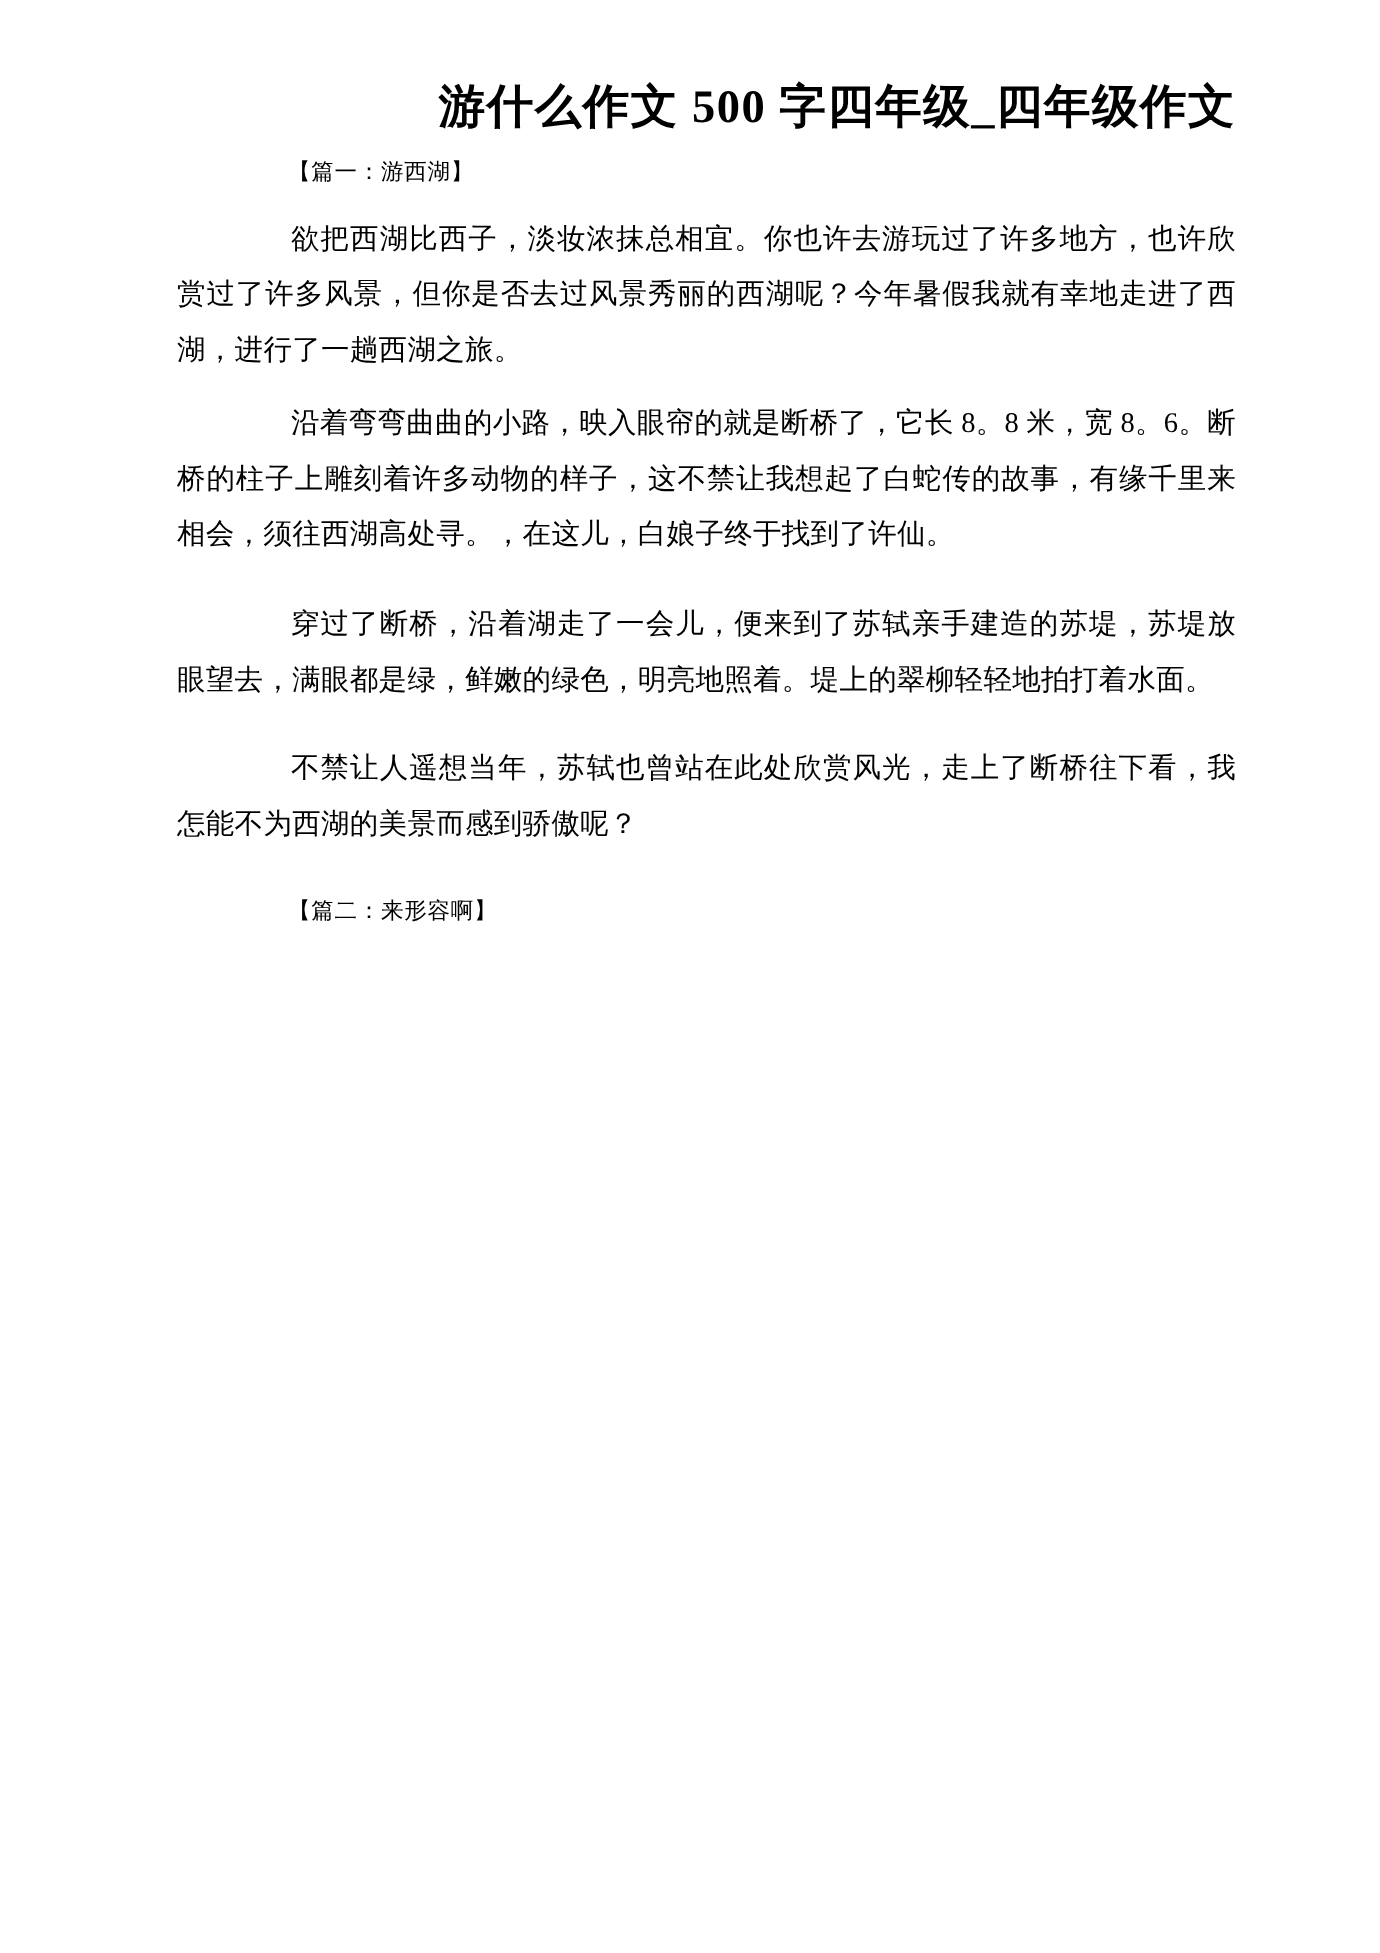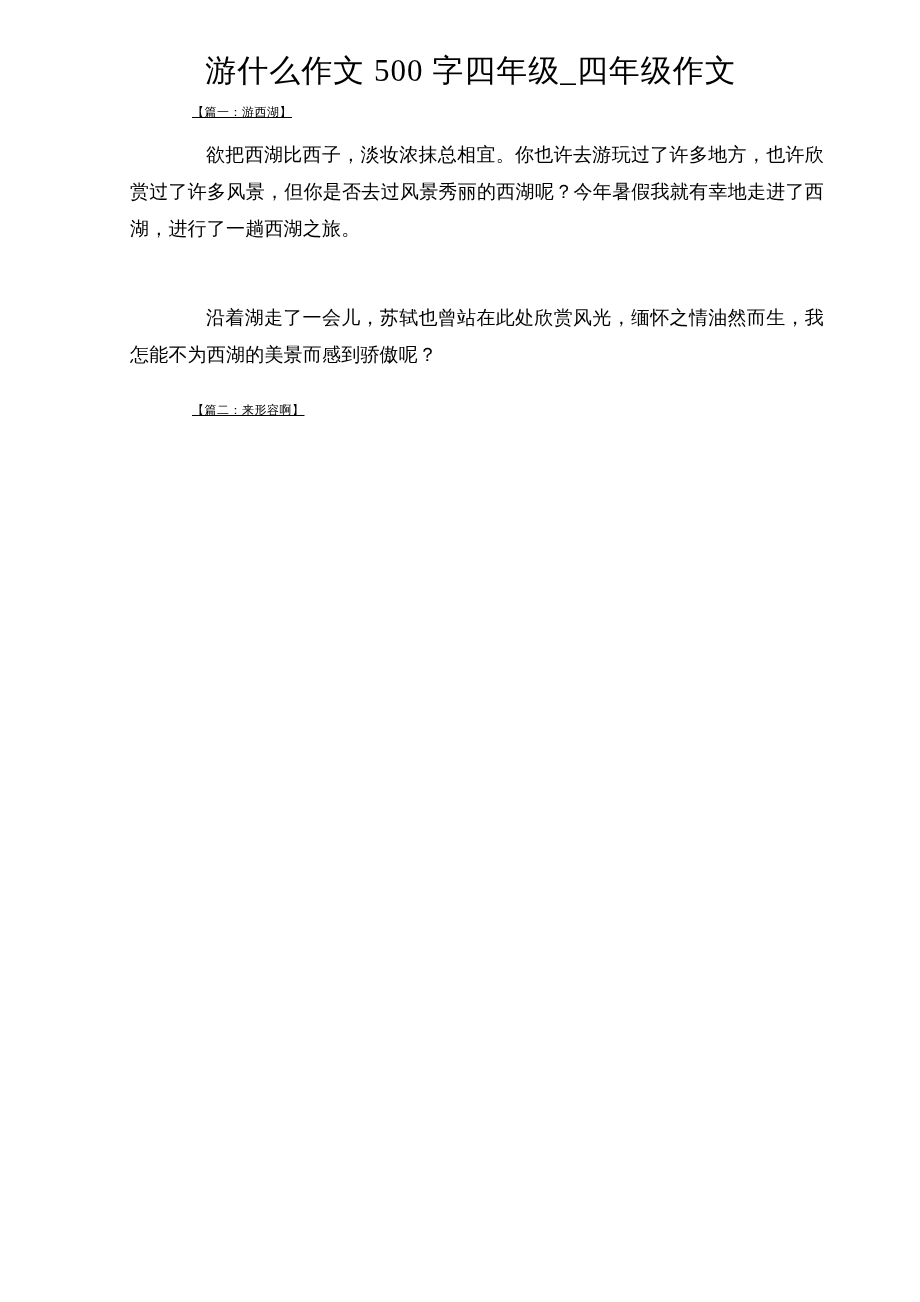--- a/index.html
+++ b/index.html
@@ -17,38 +17,37 @@
   .page {
     position: relative;
     width: 920px;
     height: 1302px;
     box-sizing: border-box;
     padding: 52px 96px 0 118px;
     background: #ffffff;
   }
   .doc-title {
     font-size: 31px;
-    font-weight: normal;
+    font-weight: bold;
     line-height: 1.25;
     letter-spacing: 1px;
     margin: 0 0 6px 0;
-    text-align: center;
+    text-align: right;
   }
   .section-head {
-    font-size: 12px;
+    font-size: 15px;
     line-height: 1.9;
     margin: 10px 0 2px 0;
     padding-left: 74px;
     letter-spacing: 0.5px;
-    text-decoration: underline;
   }
   p.body-par {
     font-size: 19px;
     line-height: 1.95;
-    margin: 0 0 2px 12px;
+    margin: 0 0 2px 0;
     text-align: justify;
     text-justify: inter-ideograph;
     letter-spacing: 0.2px;
   }
   p.body-par.indent {
     text-indent: 76px;
   }
   .spacer-sm { height: 10px; }
   .spacer-md { height: 14px; }
 </style>
@@ -60,31 +59,33 @@
   <h1 class="doc-title">游什么作文 500 字四年级_四年级作文</h1>
 
   <div class="section-head">【篇一：游西湖】</div>
 
   <div class="spacer-sm"></div>
 
   <p class="body-par indent">欲把西湖比西子，淡妆浓抹总相宜。你也许去游玩过了许多地方，也许欣赏过了许多风景，但你是否去过风景秀丽的西湖呢？今年暑假我就有幸地走进了西湖，进行了一趟西湖之旅。</p>
 
   <div class="spacer-sm"></div>
 
+  <p class="body-par indent">沿着弯弯曲曲的小路，映入眼帘的就是断桥了，它长 8。8 米，宽 8。6。断桥的柱子上雕刻着许多动物的样子，这不禁让我想起了白蛇传的故事，有缘千里来相会，须往西湖高处寻。，在这儿，白娘子终于找到了许仙。</p>
 
   <div class="spacer-sm"></div>
 
 
   <div class="spacer-sm"></div>
 
+  <p class="body-par indent">穿过了断桥，沿着湖走了一会儿，便来到了苏轼亲手建造的苏堤，苏堤放眼望去，满眼都是绿，鲜嫩的绿色，明亮地照着。堤上的翠柳轻轻地拍打着水面。</p>
 
   <div class="spacer-sm"></div>
 
 
   <div class="spacer-sm"></div>
 
-  <p class="body-par indent">沿着湖走了一会儿，苏轼也曾站在此处欣赏风光，缅怀之情油然而生，我怎能不为西湖的美景而感到骄傲呢？</p>
+  <p class="body-par indent">不禁让人遥想当年，苏轼也曾站在此处欣赏风光，走上了断桥往下看，我怎能不为西湖的美景而感到骄傲呢？</p>
 
   <div class="spacer-md"></div>
 
   <div class="section-head">【篇二：来形容啊】</div>
 
 </div>
 
 </body></html>

